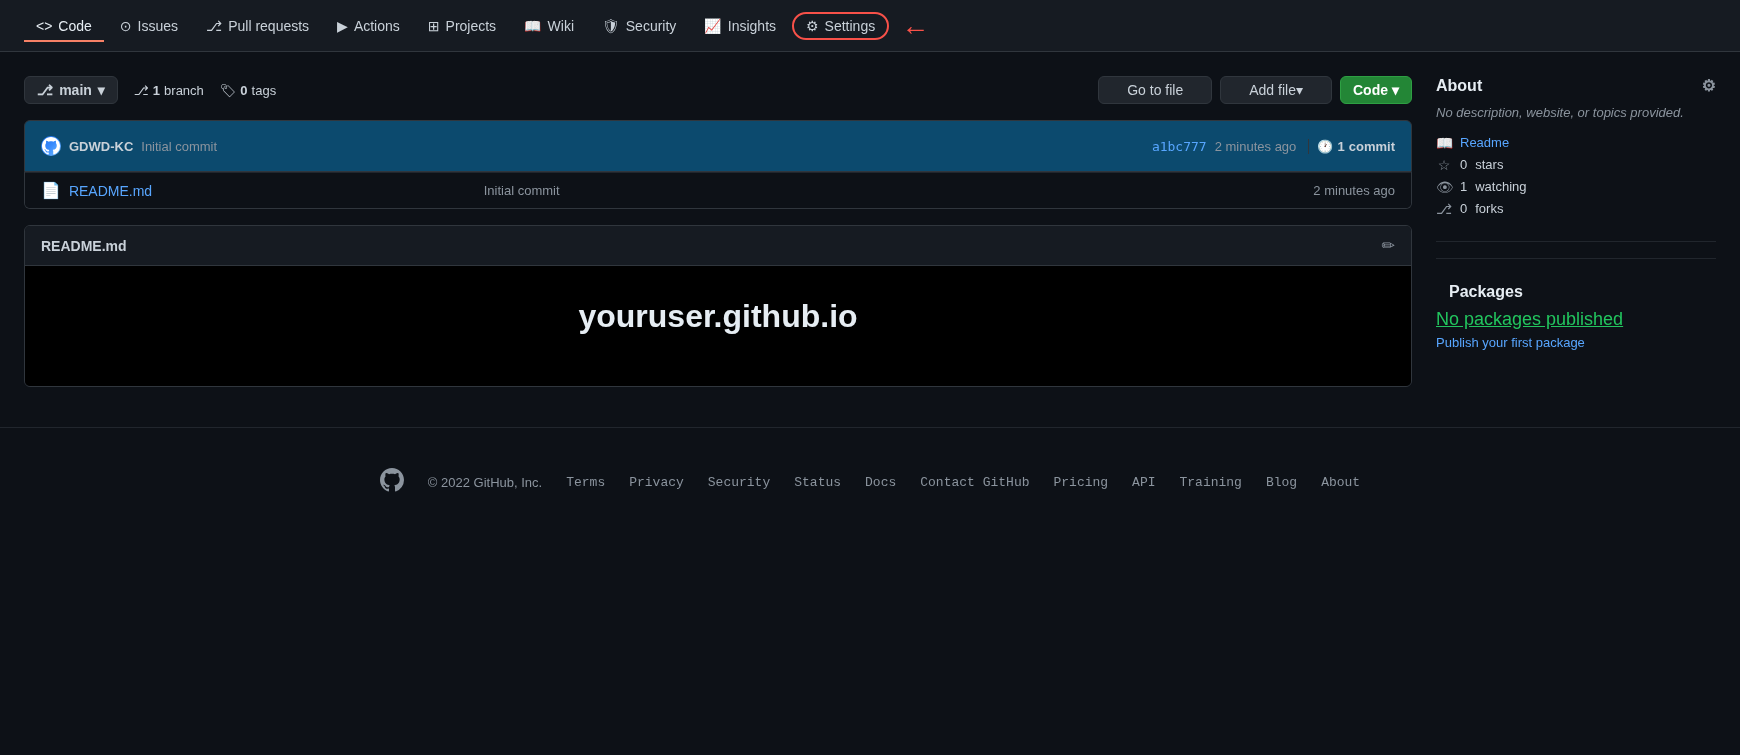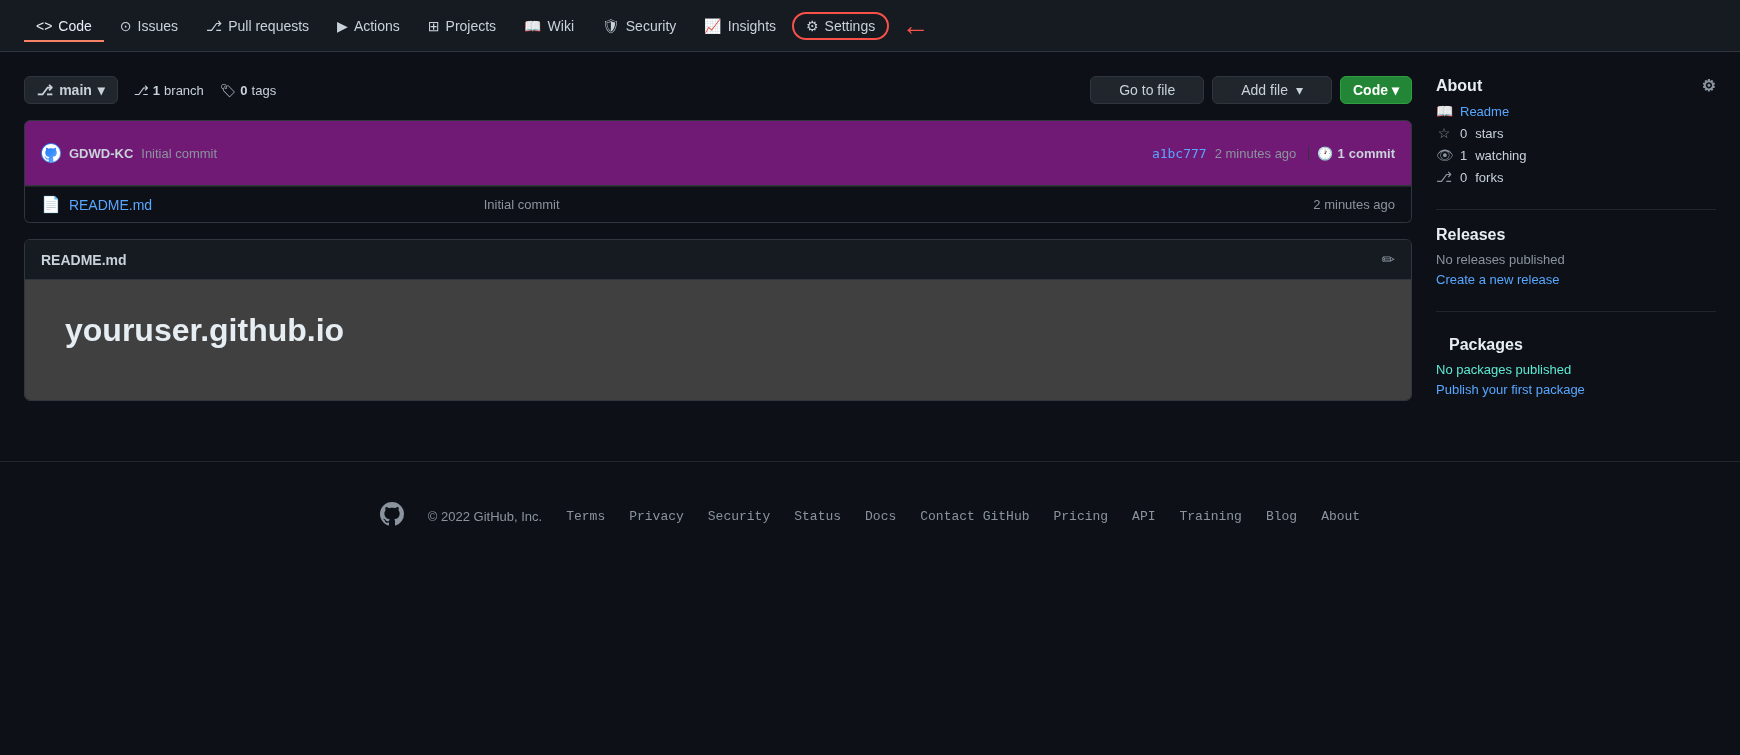--- a/index.html
+++ b/index.html
@@ -122,42 +122,42 @@
       border: 1px solid #30363d;
       border-radius: 6px;
       color: #c9d1d9;
       padding: 5px 28px;
       cursor: pointer;
       font-size: 14px;
     }
     .btn-dropdown {
       display: flex;
       align-items: center;
-      gap: 8px;
+      gap: 0;
     }
     .btn-green {
       background: #238636;
       border: 1px solid #2ea043;
       border-radius: 6px;
       color: #fff;
       padding: 5px 12px;
       cursor: pointer;
       font-size: 14px;
       font-weight: 600;
       display: flex;
       align-items: center;
       gap: 4px;
     }
 
     
     .commit-row {
-      background: #701a75;
+      background: #0c4a6e;
       border: 1px solid #30363d;
       border-radius: 6px 6px 0 0;
-      padding: 22px 16px;
+      padding: 15px 16px;
       display: flex;
       align-items: center;
       justify-content: space-between;
     }
     .commit-author {
       display: flex;
       align-items: center;
       gap: 8px;
     }
     .commit-meta-right {
@@ -220,22 +220,23 @@
       justify-content: space-between;
     }
     .readme-header-title {
       font-weight: 600;
       color: #c9d1d9;
       font-size: 14px;
     }
     .edit-icon { color: #8b949e; cursor: pointer; font-size: 16px; }
     .readme-body {
       padding: 32px 40px;
-      background: #404040;
+      background: #000000;
       min-height: 120px;
+      text-align: center;
     }
     .readme-h1 {
       font-size: 32px;
       font-weight: 700;
       color: #e6edf3;
     }
 
     
     .sidebar {
       width: 280px;
@@ -298,23 +299,24 @@
     }
     .packages-title {
       font-weight: 700;
       color: #e6edf3;
       font-size: 16px;
       margin-bottom: 8px;
       margin-top: 24px;
       margin-left: 13px;
     }
     .no-packages {
-      color: #5eead4;
-      font-size: 13px;
+      color: #22c55e;
+      font-size: 18px;
       margin-bottom: 4px;
+      text-decoration: underline;
     }
     .publish-link {
       color: #58a6ff;
       font-size: 13px;
       text-decoration: none;
     }
 
     
     .footer {
       display: flex;
@@ -483,20 +485,21 @@
 
   </div>
 
   <aside class="sidebar">
 
     <div class="sidebar-section">
       <div class="sidebar-section-title">
         <span>About</span>
         <span class="gear">⚙</span>
       </div>
+      <p class="about-description">No description, website, or topics provided.</p>
       <div class="sidebar-stat">
         <span class="stat-icon">📖</span>
         <a>Readme</a>
       </div>
       <div class="sidebar-stat">
         <span class="stat-icon">☆</span>
         <span>0</span>
         <span>stars</span>
       </div>
       <div class="sidebar-stat">
@@ -506,25 +509,20 @@
       </div>
       <div class="sidebar-stat">
         <span class="stat-icon">⎇</span>
         <span>0</span>
         <span>forks</span>
       </div>
     </div>
 
     <hr class="sidebar-divider">
 
-    <div class="sidebar-section">
-      <div class="releases-title">Releases</div>
-      <p class="no-releases">No releases published</p>
-      <a class="create-release-link">Create a new release</a>
-    </div>
 
     <hr class="sidebar-divider">
 
     <div class="sidebar-section">
       <div class="packages-title">Packages</div>
       <p class="no-packages">No packages published</p>
       <a class="publish-link">Publish your first package</a>
     </div>
 
   </aside>

